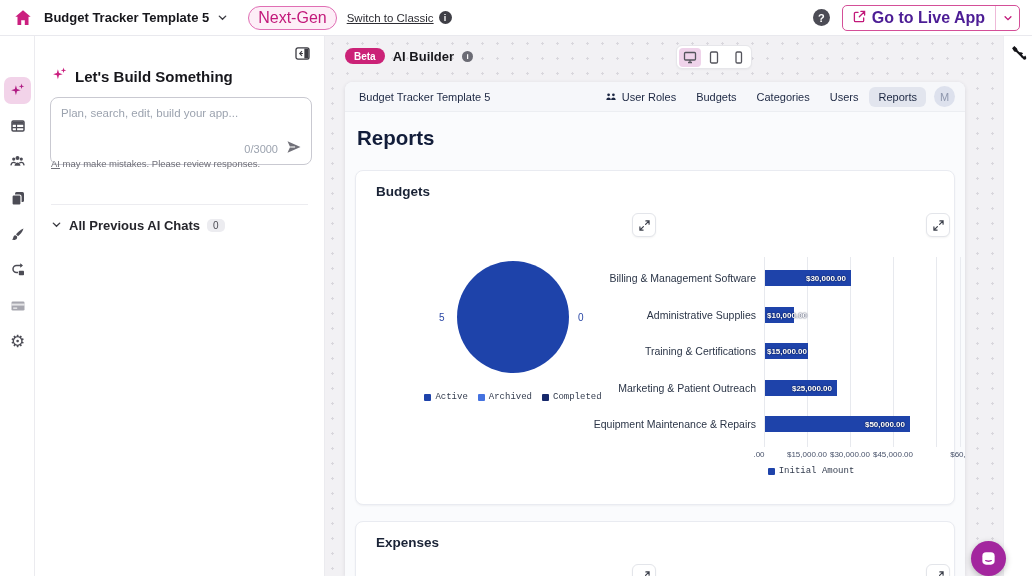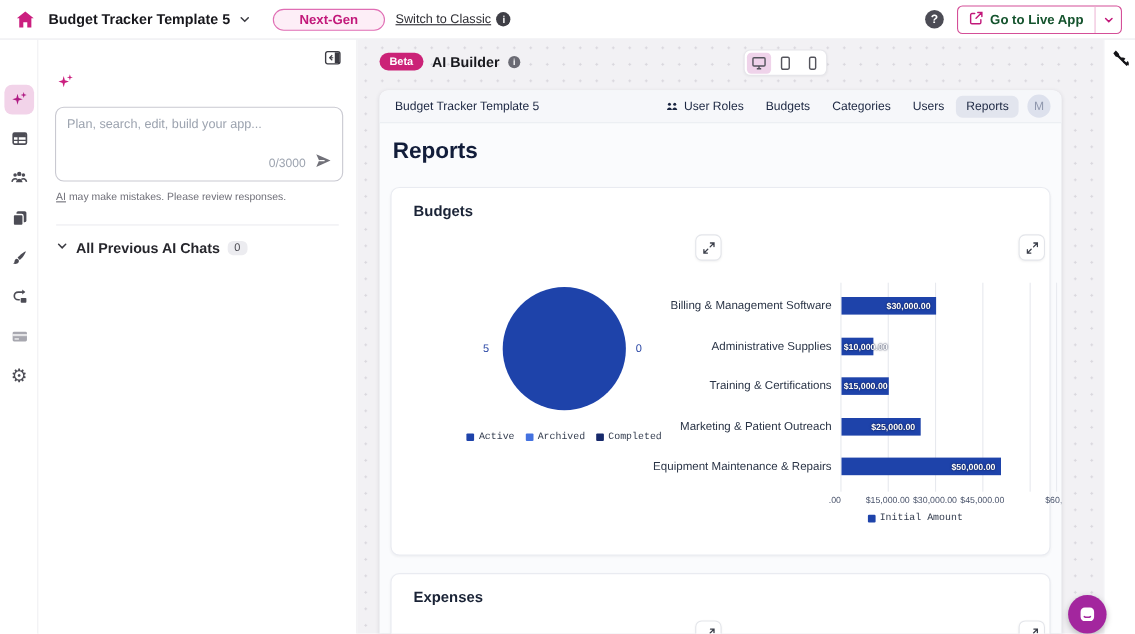--- a/index.html
+++ b/index.html
@@ -5,32 +5,32 @@
   * { margin:0; padding:0; box-sizing:border-box; }
   html,body { width:1032px; height:576px; overflow:hidden; background:#fff;
     font-family:"Liberation Sans", sans-serif; color:#1b1b22; }
 
   
   .topbar { position:absolute; left:0; top:0; width:1032px; height:36px; background:#fff;
     border-bottom:1px solid #e9e9ee; display:flex; align-items:center; padding:0 12px; z-index:30; }
   .home-btn { width:22px; height:22px; display:flex; align-items:center; justify-content:center; cursor:pointer; }
   .app-title { font-size:13px; font-weight:700; margin-left:10px; color:#17171c; }
   .chev { margin-left:8px; display:flex; }
-  .nextgen { margin-left:20px; font-size:12px; font-weight:700; color:#c2187a; background:#fdeef7;
-    border:1.3px solid #e06eb4; border-radius:999px; padding:2px 23px; }
+  .nextgen { margin-left:20px; font-size:16px; font-weight:400; color:#c2187a; background:#fdeef7;
+    border:1.3px solid #e06eb4; border-radius:999px; padding:2px 9px; }
   .switch { margin-left:10px; font-size:11.5px; color:#2d2d33; text-decoration:underline; cursor:pointer; }
   .idot { width:13px; height:13px; border-radius:50%; background:#3f3f46; color:#fff; font-size:9px;
     display:inline-flex; align-items:center; justify-content:center; margin-left:5px; font-weight:700; }
   .top-right { margin-left:auto; display:flex; align-items:center; gap:12px; }
   .help-circle { width:17px; height:17px; border-radius:50%; background:#4c4c55; color:#fff; font-size:11px;
     font-weight:700; display:flex; align-items:center; justify-content:center; cursor:pointer; }
   .golive { display:flex; align-items:stretch; border:1px solid #d44f98; border-radius:5px; overflow:hidden;
     height:26px; background:#fff; cursor:pointer; }
-  .golive-main { display:flex; align-items:center; gap:6px; padding:0 10px; color:#14532d;
-    font-size:12px; font-weight:700; }
+  .golive-main { display:flex; align-items:center; gap:6px; padding:0 10px; color:#4c1d95;
+    font-size:16px; font-weight:700; }
   .golive-caret { width:24px; display:flex; align-items:center; justify-content:center; border-left:1px solid #eeb9d8; }
 
   
   .rail { position:absolute; left:0; top:36px; width:35px; bottom:0; background:#fff; border-right:1px solid #ebebef; z-index:20; }
   .rail-btn { position:absolute; left:4px; width:27px; height:27px; border-radius:7px; display:flex;
     align-items:center; justify-content:center; cursor:pointer; color:#4c4c55; }
   .rail-btn.active { background:#f2d3e9; color:#b01c84; }
   .rail-btn svg { display:block; }
   .gear-glyph { font-size:17px; color:#4c4c55; line-height:1; }
 
@@ -40,21 +40,21 @@
   .collapse-btn { position:absolute; right:14px; top:10px; cursor:pointer; }
   .ai-heading { position:absolute; left:16px; top:30px; display:flex; align-items:center; gap:7px;
     font-size:15px; font-weight:700; color:#17171c; }
   .prompt-box { position:absolute; left:15px; top:61px; width:262px; height:68px; border:1px solid #c9c9d1;
     border-radius:8px; background:#fff; }
   .prompt-box textarea { width:100%; height:40px; border:0; outline:none; resize:none; background:transparent;
     font-family:"Liberation Sans", sans-serif; font-size:11.5px; color:#30303a; padding:9px 10px; }
   .prompt-box textarea::placeholder { color:#9ca3af; }
   .prompt-foot { position:absolute; right:9px; bottom:6px; display:flex; align-items:center; gap:8px; }
   .counter { font-size:11px; color:#9ca3af; }
-  .disclaimer { position:absolute; left:16px; top:138px; font-size:9.5px; color:#6f6f78; }
+  .disclaimer { position:absolute; left:16px; top:122px; font-size:9.5px; color:#6f6f78; }
   .disclaimer .ul { text-decoration:underline; }
   .panel-divider { position:absolute; left:16px; right:16px; top:168px; height:1px; background:#ececf0; }
   .chats-row { position:absolute; left:16px; top:180px; display:flex; align-items:center; gap:7px; cursor:pointer; }
   .chats-label { font-size:13px; font-weight:700; color:#26262c; }
   .chats-count { font-size:10px; color:#4b4b52; background:#ececf0; border-radius:5px; padding:1px 6px; }
 
   
   .canvas { position:absolute; left:325px; top:36px; width:678px; bottom:0; background:#f2f1f4;
     background-image:radial-gradient(#d9d7dd 1px, transparent 1.2px); background-size:15px 15px; z-index:5; }
   .builder-head { position:absolute; left:20px; top:12px; display:flex; align-items:center; gap:8px; }
@@ -213,20 +213,21 @@
         <path d="M7.5 4.5L5 7l2.5 2.5M5 7h3.5" stroke="#3b3b42" stroke-width="1.2" fill="none"></path>
       </svg>
   </div>
   <div class="ai-heading">
     <span>
       <svg width="17" height="17" viewBox="0 0 16 16">
           <path d="M6.5 3l1 3.6L11 7.7l-3.5 1.1-1 3.7-1-3.7L2 7.7l3.5-1.1z" fill="#cb1f7f"></path>
           <path d="M11.8 1.5l.6 2 2 .6-2 .6-.6 2-.6-2-2-.6 2-.6z" fill="#cb1f7f"></path>
         </svg>
     </span>
+    <span>Let's Build Something</span>
   </div>
   <div class="prompt-box">
     <textarea placeholder="Plan, search, edit, build your app..." style=""></textarea>
     <div class="prompt-foot">
       <span class="counter">0/3000</span>
       <span>
         <svg width="16" height="14" viewBox="0 0 16 14">
             <path d="M1.5 1.2L14.5 7 1.5 12.8l2.6-5.8z" fill="#717179"></path>
             <path d="M4.1 7h5" stroke="#fff" stroke-width="1.1"></path>
           </svg>
@@ -358,21 +359,21 @@
       <span class="bar-val inside" style="left:409px; top:176px; width:42px;">$15,000.00</span>
       <span class="bar-val inside" style="left:409px; top:213px; width:67px;">$25,000.00</span>
       <span class="bar-val inside" style="left:409px; top:249px; width:140px;">$50,000.00</span>
 
       <span class="xtick" style="left:373px">.00</span>
       <span class="xtick" style="left:421px">$15,000.00</span>
       <span class="xtick" style="left:464px">$30,000.00</span>
       <span class="xtick" style="left:507px">$45,000.00</span>
       <span class="xtick" style="left:582px">$60,000.0</span>
 
-      <div class="legend-row" style="left:396px; top:295px; width:160px;text-align:center;">
+      <div class="legend-row" style="left:375px; top:295px; width:160px;text-align:center;">
         <span class="legend-item">
             <span class="sq" style="background:#1e43aa"></span>
             <span>Initial Amount</span>
           </span>
       </div>
     </div>
 
     <div class="card" style="top:439px; height:300px;">
       <div class="card-title">Expenses</div>
       <div class="expand-btn" style="left:276px">

